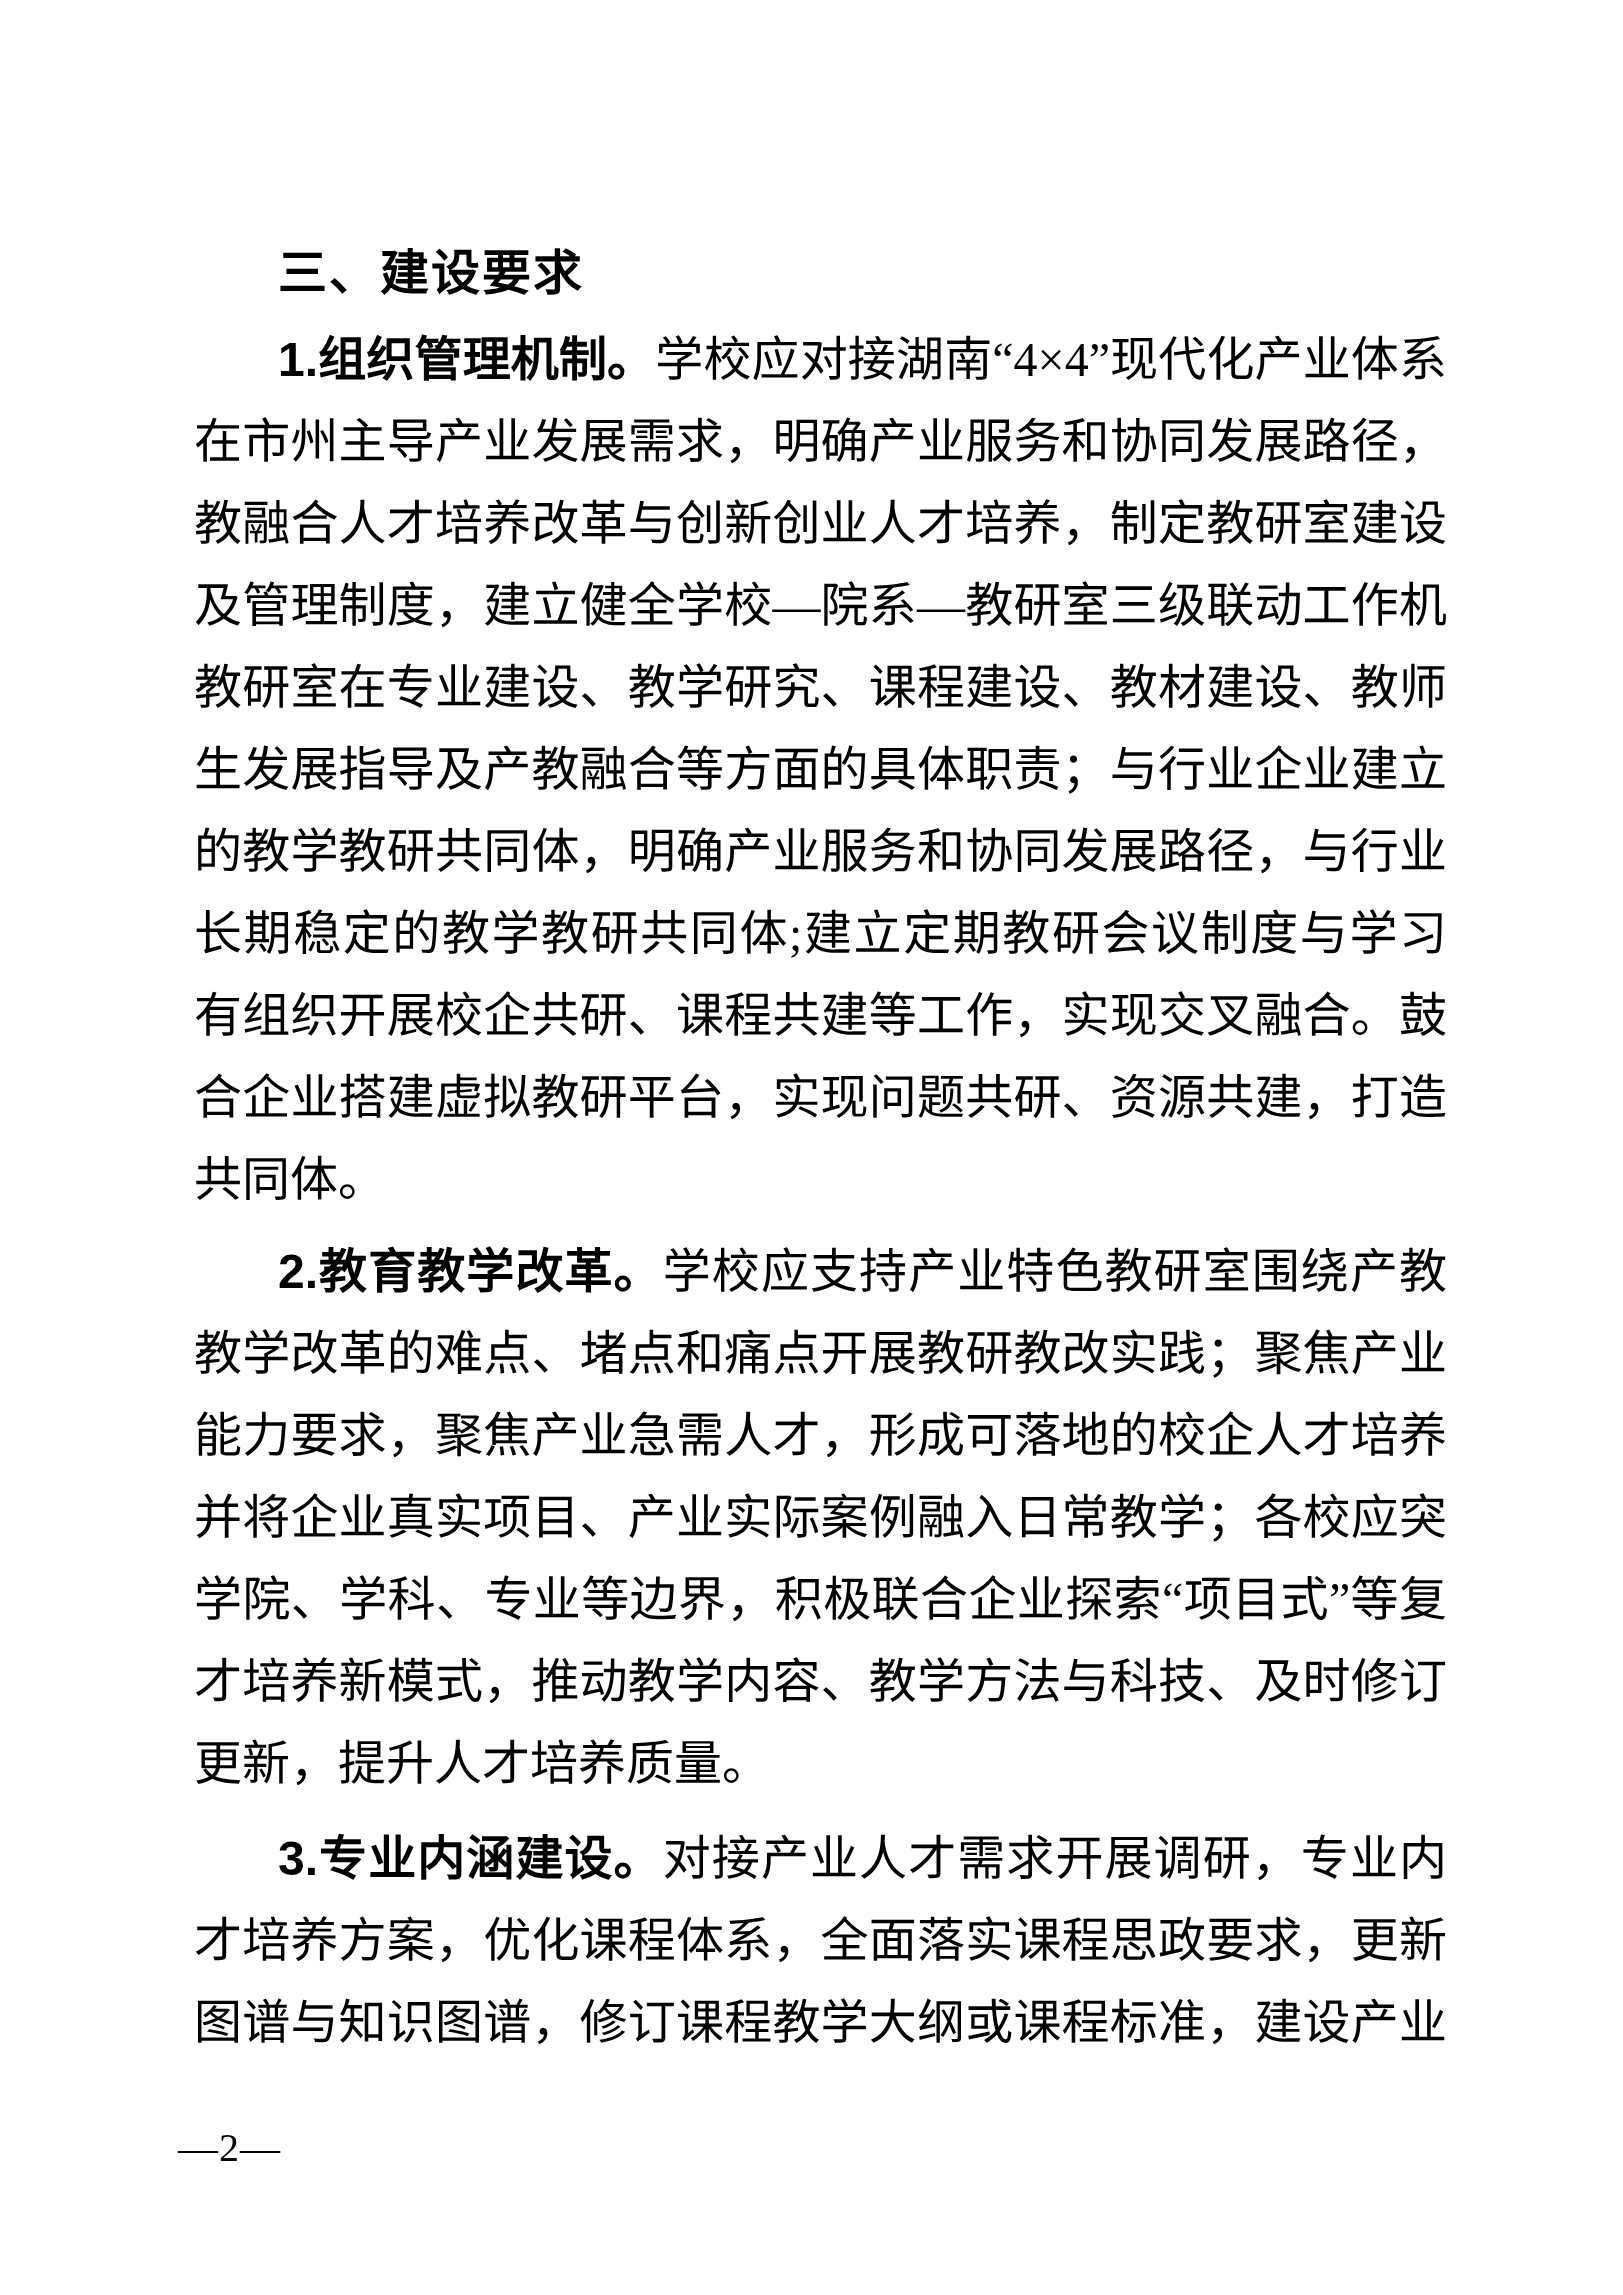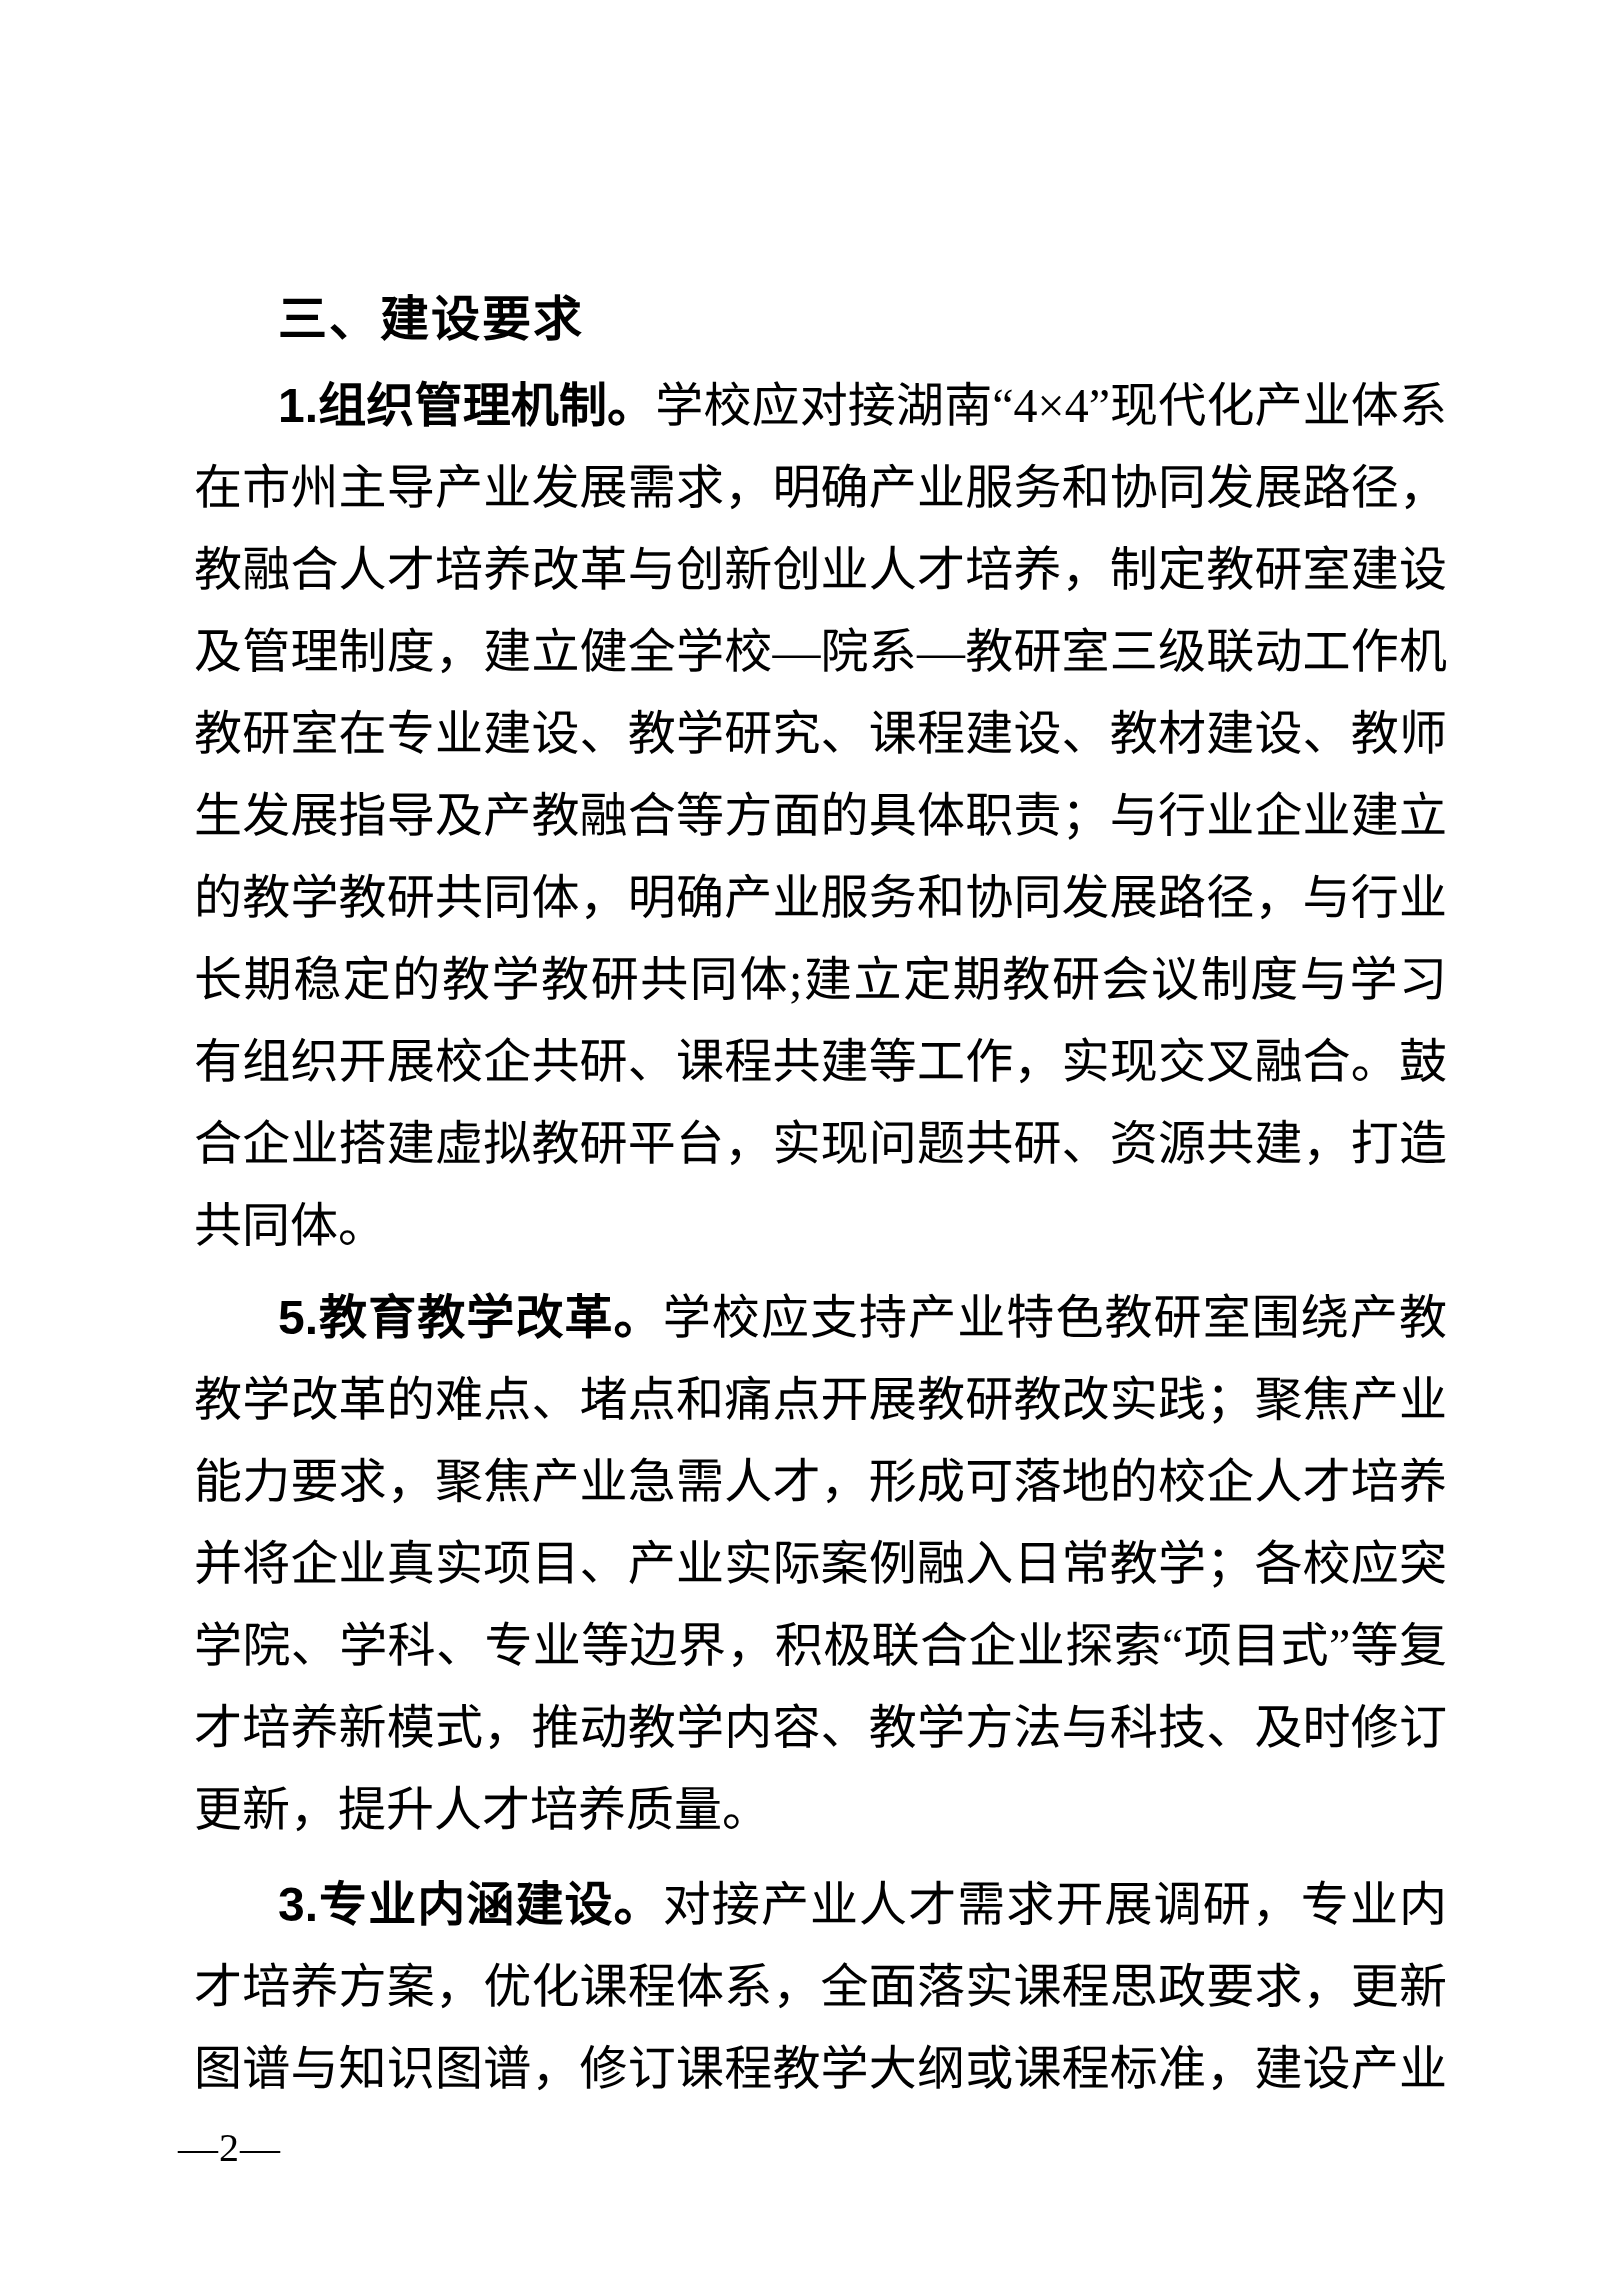--- a/index.html
+++ b/index.html
@@ -13,21 +13,20 @@
     position: relative;
     overflow: hidden;
     color: #000000;
     font-family: "Liberation Serif", "DejaVu Serif", serif;
   }
   .doc {
     position: absolute;
     left: 194px;
     top: 240px;
     width: 1253px;
-    margin-top: 46px;
   }
   .heading {
     margin: 0 0 12.8px 84px;
     font-family: "Liberation Sans", "DejaVu Sans", sans-serif;
     font-weight: bold;
     font-size: 49px;
     line-height: 66px;
     letter-spacing: 2px;
   }
   .para {
@@ -79,21 +78,21 @@
     <div class="line">教研室在专业建设、教学研究、课程建设、教材建设、教师发展、学</div>
     <div class="line">生发展指导及产教融合等方面的具体职责；与行业企业建立长期稳定</div>
     <div class="line">的教学教研共同体，明确产业服务和协同发展路径，与行业企业建立</div>
     <div class="line">长期稳定的教学教研共同体;建立定期教研会议制度与学习研讨计划，</div>
     <div class="line">有组织开展校企共研、课程共建等工作，实现交叉融合。鼓励高校联</div>
     <div class="line">合企业搭建虚拟教研平台，实现问题共研、资源共建，打造协同教研</div>
     <div class="line last">共同体。</div>
   </div>
 
   <div class="para p2">
-    <div class="line first"><span class="lead">5.教育教学改革。</span><span>学校应支持产业特色教研室围绕产教融合教育</span></div>
+    <div class="line first"><span class="lead">2.教育教学改革。</span><span>学校应支持产业特色教研室围绕产教融合教育</span></div>
     <div class="line">教学改革的难点、堵点和痛点开展教研教改实践；聚焦产业急需人才</div>
     <div class="line">能力要求，聚焦产业急需人才，形成可落地的校企人才培养模式，</div>
     <div class="line">并将企业真实项目、产业实际案例融入日常教学；各校应突破学校、</div>
     <div class="line">学院、学科、专业等边界，积极联合企业探索“项目式”等复合型人</div>
     <div class="line">才培养新模式，推动教学内容、教学方法与科技、及时修订专业人</div>
     <div class="line last">更新，提升人才培养质量。</div>
   </div>
 
   <div class="para p3">
     <div class="line first"><span class="lead">3.专业内涵建设。</span><span>对接产业人才需求开展调研，专业内涵建设</span></div>

